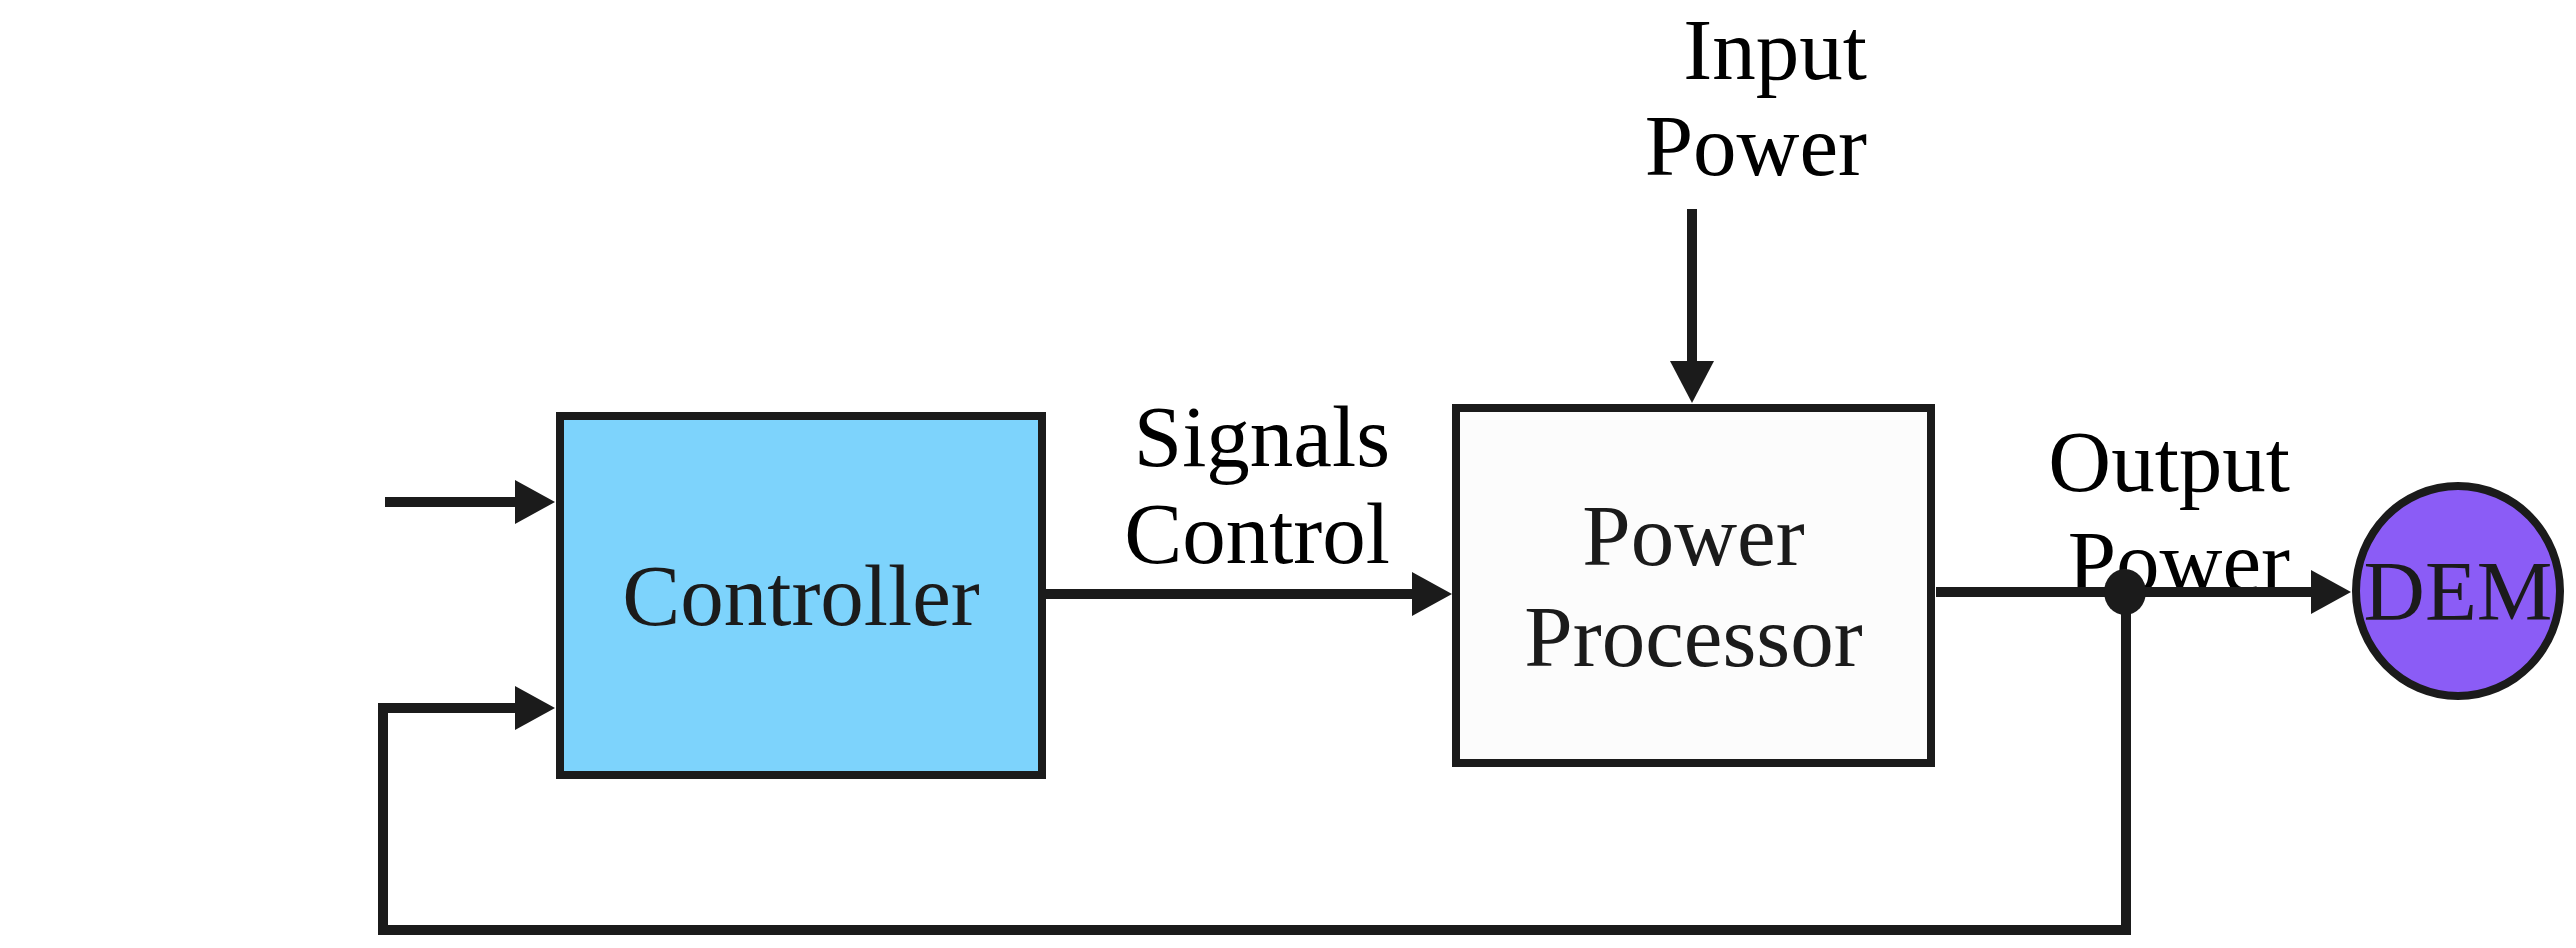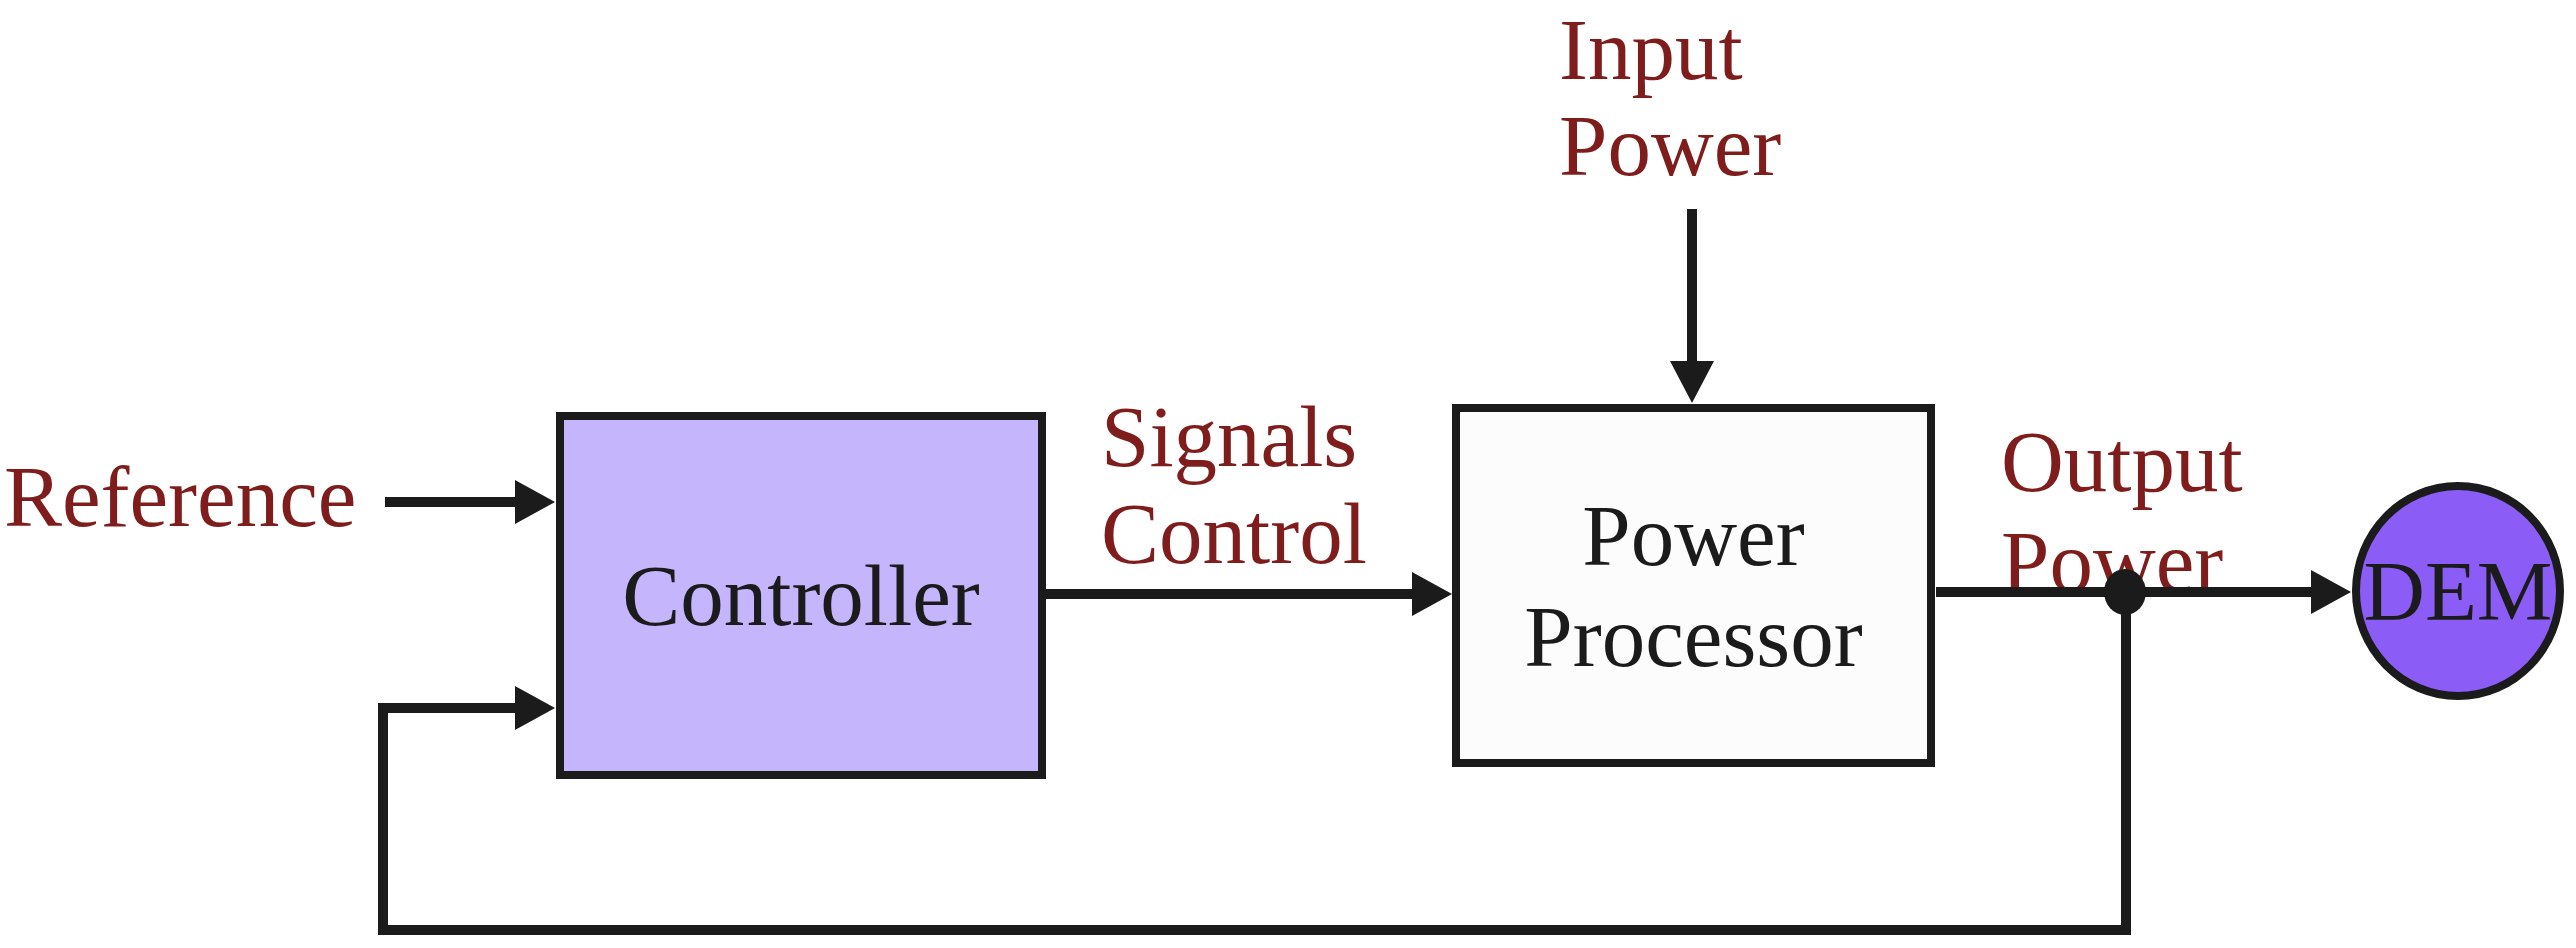--- a/index.html
+++ b/index.html
@@ -7,32 +7,32 @@
     position: relative;
     width: 2576px;
     height: 949px;
     background: #ffffff;
     font-family: "Liberation Serif", "DejaVu Serif", serif;
     color: #1b1b1b;
     overflow: hidden;
   }
   .lbl {
     position: absolute;
-    text-align: left;
+    text-align: right;
     font-size: 87px;
     line-height: 96px;
-    color: #7f1d1d;
+    color: #000000;
     white-space: nowrap;
   }
   .lbl span { display: block; }
   .box {
     position: absolute;
     box-sizing: border-box;
     border: 8.7px solid #1b1b1b;
-    background: #c4b5fd;
+    background: #7dd3fc;
     display: flex;
     align-items: center;
     justify-content: center;
     text-align: center;
     font-size: 87px;
     line-height: 101px;
   }
   .hline, .vline { position: absolute; background: #1b1b1b; }
   .hline { height: 9.6px; }
   .vline { width: 9.6px; }
@@ -72,23 +72,20 @@
 <div id="stage">
 
   <div class="lbl" style="left:1559px; top:1.9px; width:308px;">
     <span>Input</span>
     <span>Power</span>
   </div>
 
   <div class="vline" style="left:1687px; top:209px; height:154px;"></div>
   <div class="arrow-down" style="left:1670px; top:361px;"></div>
 
-  <div class="lbl" style="left:3.9px; top:451px; width:376px; line-height:91px;">
-    <span>Reference</span>
-  </div>
 
   <div class="hline" style="left:385px; top:497px; width:133px;"></div>
   <div class="arrow-right" style="left:515px; top:480px;"></div>
 
   <div class="box" style="left:556px; top:412px; width:490px; height:367px;">
     <span>Controller</span>
   </div>
 
   <div class="lbl" style="left:1101px; top:388px; width:289px; line-height:97px;">
     <span>Signals</span>

